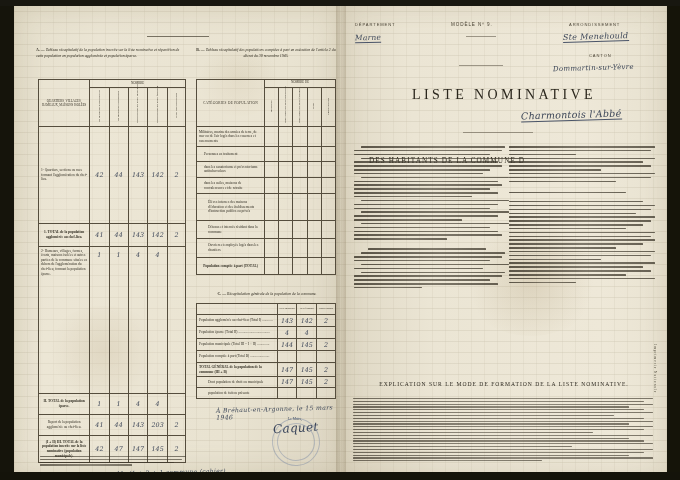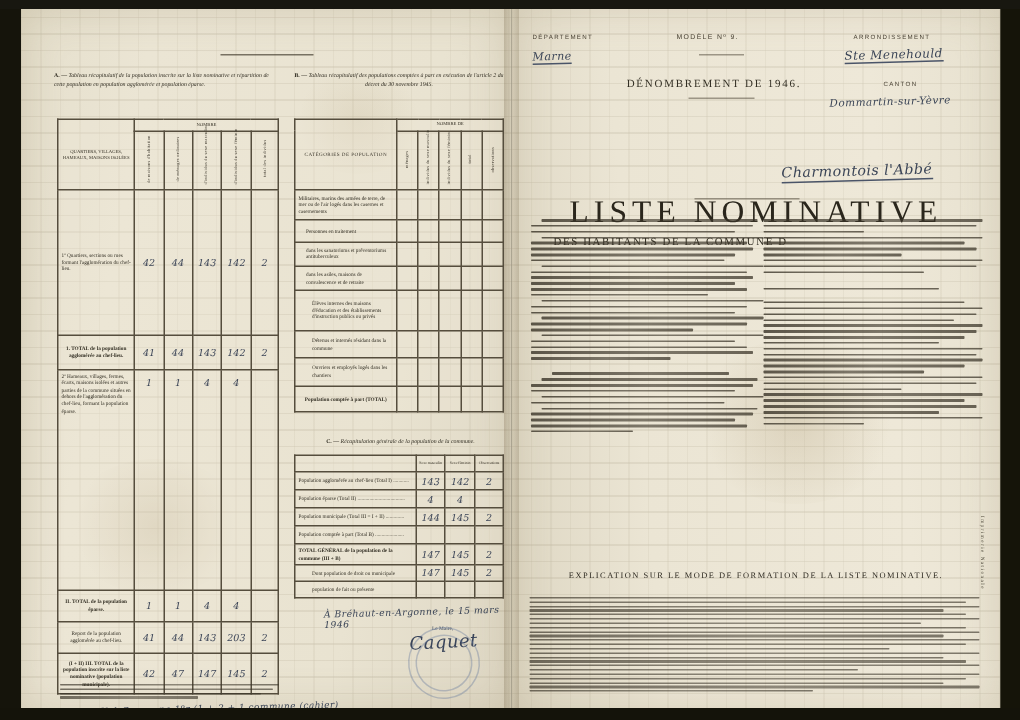--- a/index.html
+++ b/index.html
@@ -29,21 +29,21 @@
       repeating-linear-gradient(0deg,rgba(130,118,90,.34) 0 1px,transparent 1px 11px),
       repeating-linear-gradient(90deg,rgba(130,118,90,.22) 0 1px,transparent 1px 13px);}
   .stain{position:absolute;border-radius:50%;pointer-events:none;
       background:radial-gradient(circle,rgba(152,130,86,.20),rgba(152,130,86,0) 70%);}
 
   
   .t{position:absolute;color:#2e2a20;}
   .ctr{text-align:center;}
   .hdr-label{font-size:4.1px;letter-spacing:.9px;color:#4a4335;
       text-transform:uppercase;font-family:"Liberation Sans",sans-serif;}
-  .big-title{font-size:21px;letter-spacing:3.4px;color:#2a261c;font-weight:400;margin-top:42px;}
+  .big-title{font-size:14px;letter-spacing:3.4px;color:#2a261c;font-weight:400;}
   .sub-title{font-size:7.3px;letter-spacing:1.15px;color:#322e23;}
   .sect-title{font-size:8.3px;letter-spacing:1.5px;color:#2c2819;}
   .rule{position:absolute;height:1px;background:#4b4436;opacity:.72;}
   .rule.thin{height:1px;opacity:.5;}
 
   
   .hand{font-family:"DejaVu Serif",serif;font-style:italic;color:#3b4557;
         letter-spacing:.3px;transform:rotate(-1.6deg);}
   .hand-u{border-bottom:.8px solid #4a5468;}
   .num{font-family:"DejaVu Serif",serif;font-style:italic;color:#3d4658;
@@ -509,21 +509,20 @@
 
     <div class="t hdr-label" style="left:110px;top:16px;font-size:4.6px;">Modèle nº 9.</div>
     <div class="rule thin" style="left:125px;top:30px;width:30px;"></div>
 
     <div class="t hdr-label" style="left:228px;top:16px;">ARRONDISSEMENT</div>
     <div class="t hand hand-u" style="left:222px;top:26px;font-size:8px;">Ste Menehould</div>
 
     <div class="t hdr-label" style="left:248px;top:47px;">CANTON</div>
     <div class="t hand" style="left:212px;top:58px;font-size:7px;">Dommartin-sur-Yèvre</div>
 
-    <div class="t sub-title ctr" style="left:60px;top:45px;width:150px;letter-spacing:1.2px;">DÉNOMBREMENT DE 1946.</div>
     <div class="rule thin" style="left:118px;top:59px;width:44px;"></div>
 
     <div class="t big-title ctr" style="left:0;top:81px;width:326px;">LISTE NOMINATIVE</div>
 
     <div class="t" style="left:28px;top:107px;font-size:7.2px;letter-spacing:1.1px;color:#2e2a1f;margin-top:44px;">DES HABITANTS DE LA COMMUNE D</div>
     <div class="t hand hand-u" style="left:180px;top:103px;font-size:9.5px;">Charmontois l'Abbé</div>
     <div class="rule thin" style="left:122px;top:126px;width:70px;"></div>
 
     <div class="fauxblock" style="left:13px;top:140px;width:148px;">
       <div class="fl ind s2"></div>

